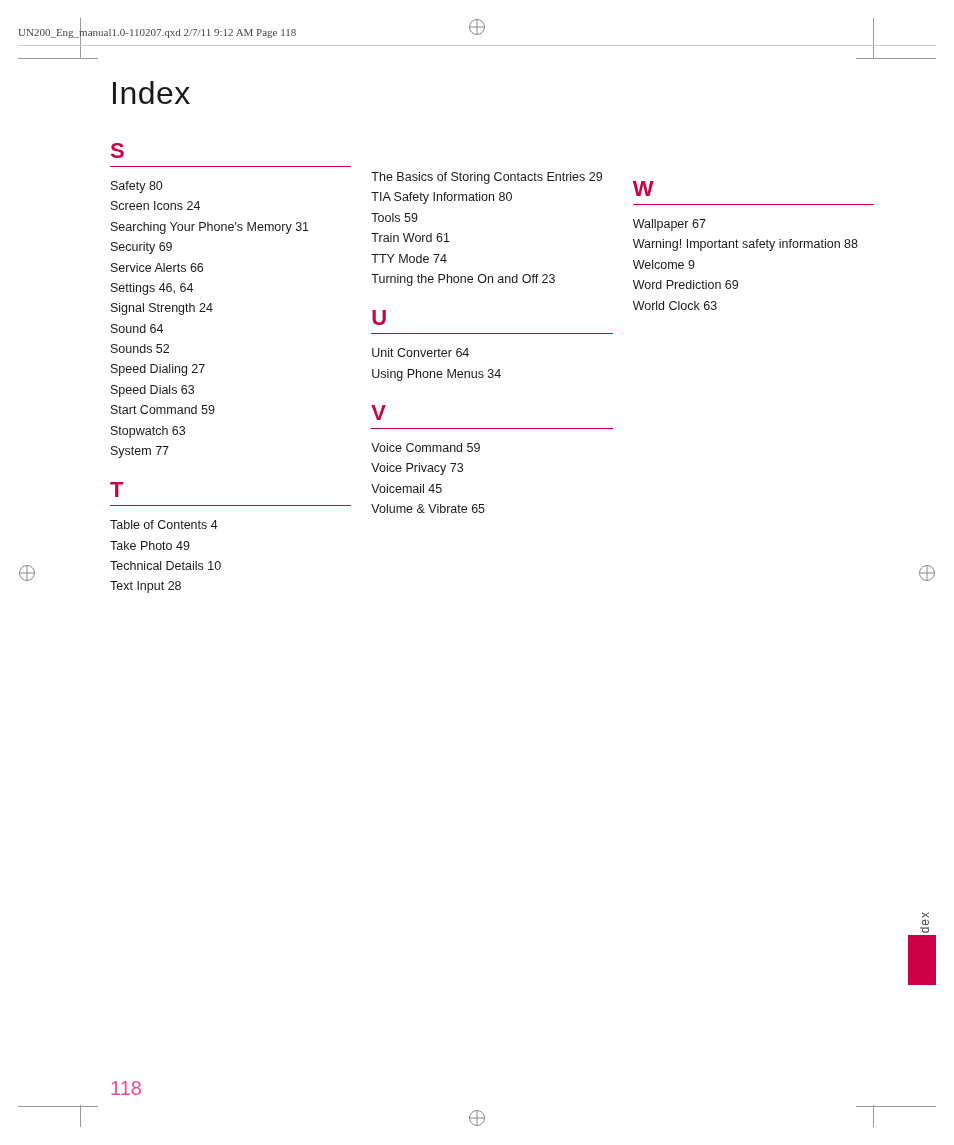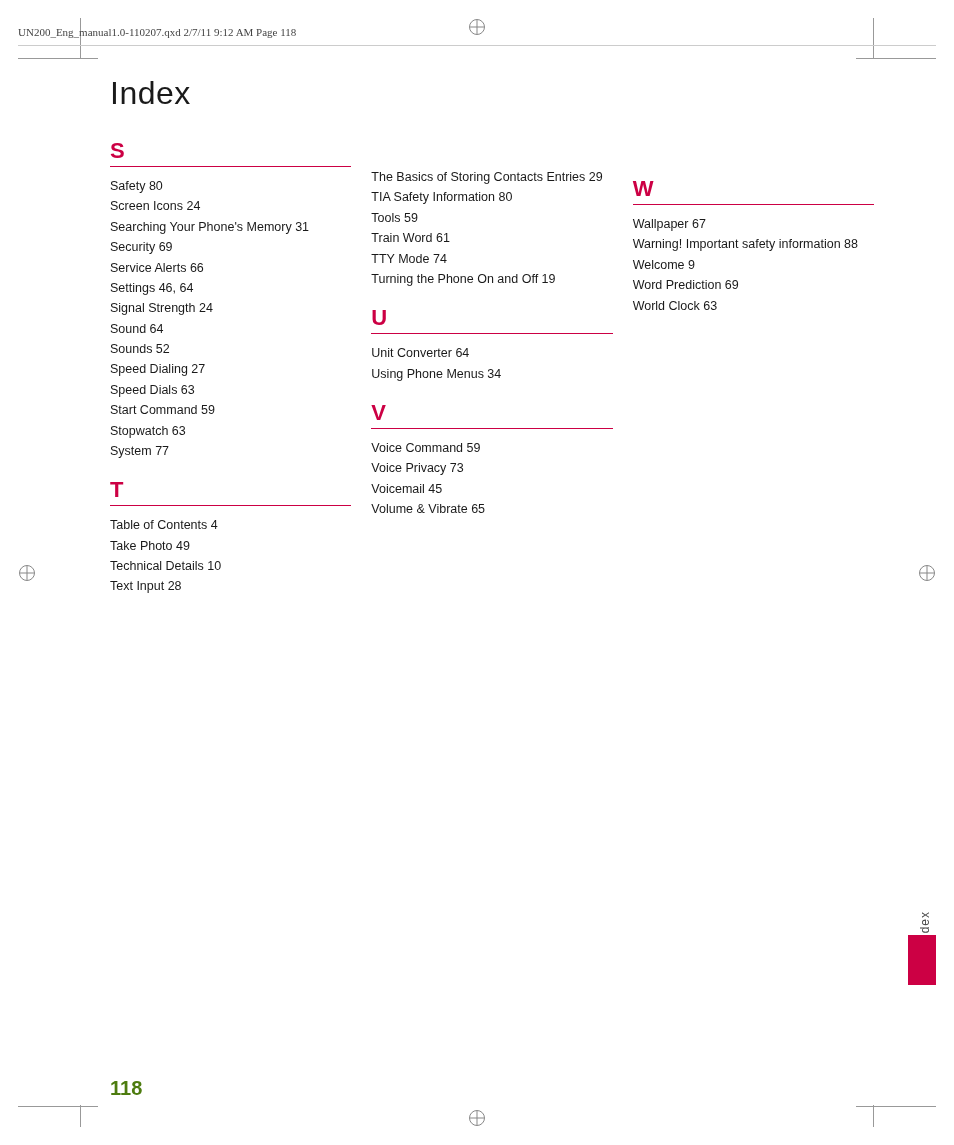--- a/index.html
+++ b/index.html
@@ -118,22 +118,22 @@
       width: 28px;
       height: 50px;
       background: #cc0044;
     }
 
     .page-number {
       position: absolute;
       bottom: 45px;
       left: 110px;
       font-size: 20px;
-      color: #4d7c0f;
-      font-weight: 700;
+      color: #ec4899;
+      font-weight: 400;
     }
 
     
     .corner-rule-tl-h {
       position: absolute;
       top: 58px;
       left: 18px;
       width: 80px;
       height: 1px;
       background: #999;
@@ -292,21 +292,21 @@
   </div>
 
   <div class="column">
 
     <div class="section-block" style="margin-top: 28px;">
       <div class="index-entry">The Basics of Storing Contacts Entries 29</div>
       <div class="index-entry">TIA Safety Information 80</div>
       <div class="index-entry">Tools 59</div>
       <div class="index-entry">Train Word 61</div>
       <div class="index-entry">TTY Mode 74</div>
-      <div class="index-entry">Turning the Phone On and Off 19</div>
+      <div class="index-entry">Turning the Phone On and Off 23</div>
     </div>
 
     <div class="section-block" style="margin-top: 18px;">
       <div class="section-letter">U</div>
       <div class="section-divider"></div>
       <div class="index-entry">Unit Converter 64</div>
       <div class="index-entry">Using Phone Menus 34</div>
     </div>
 
     <div class="section-block" style="margin-top: 18px;">

